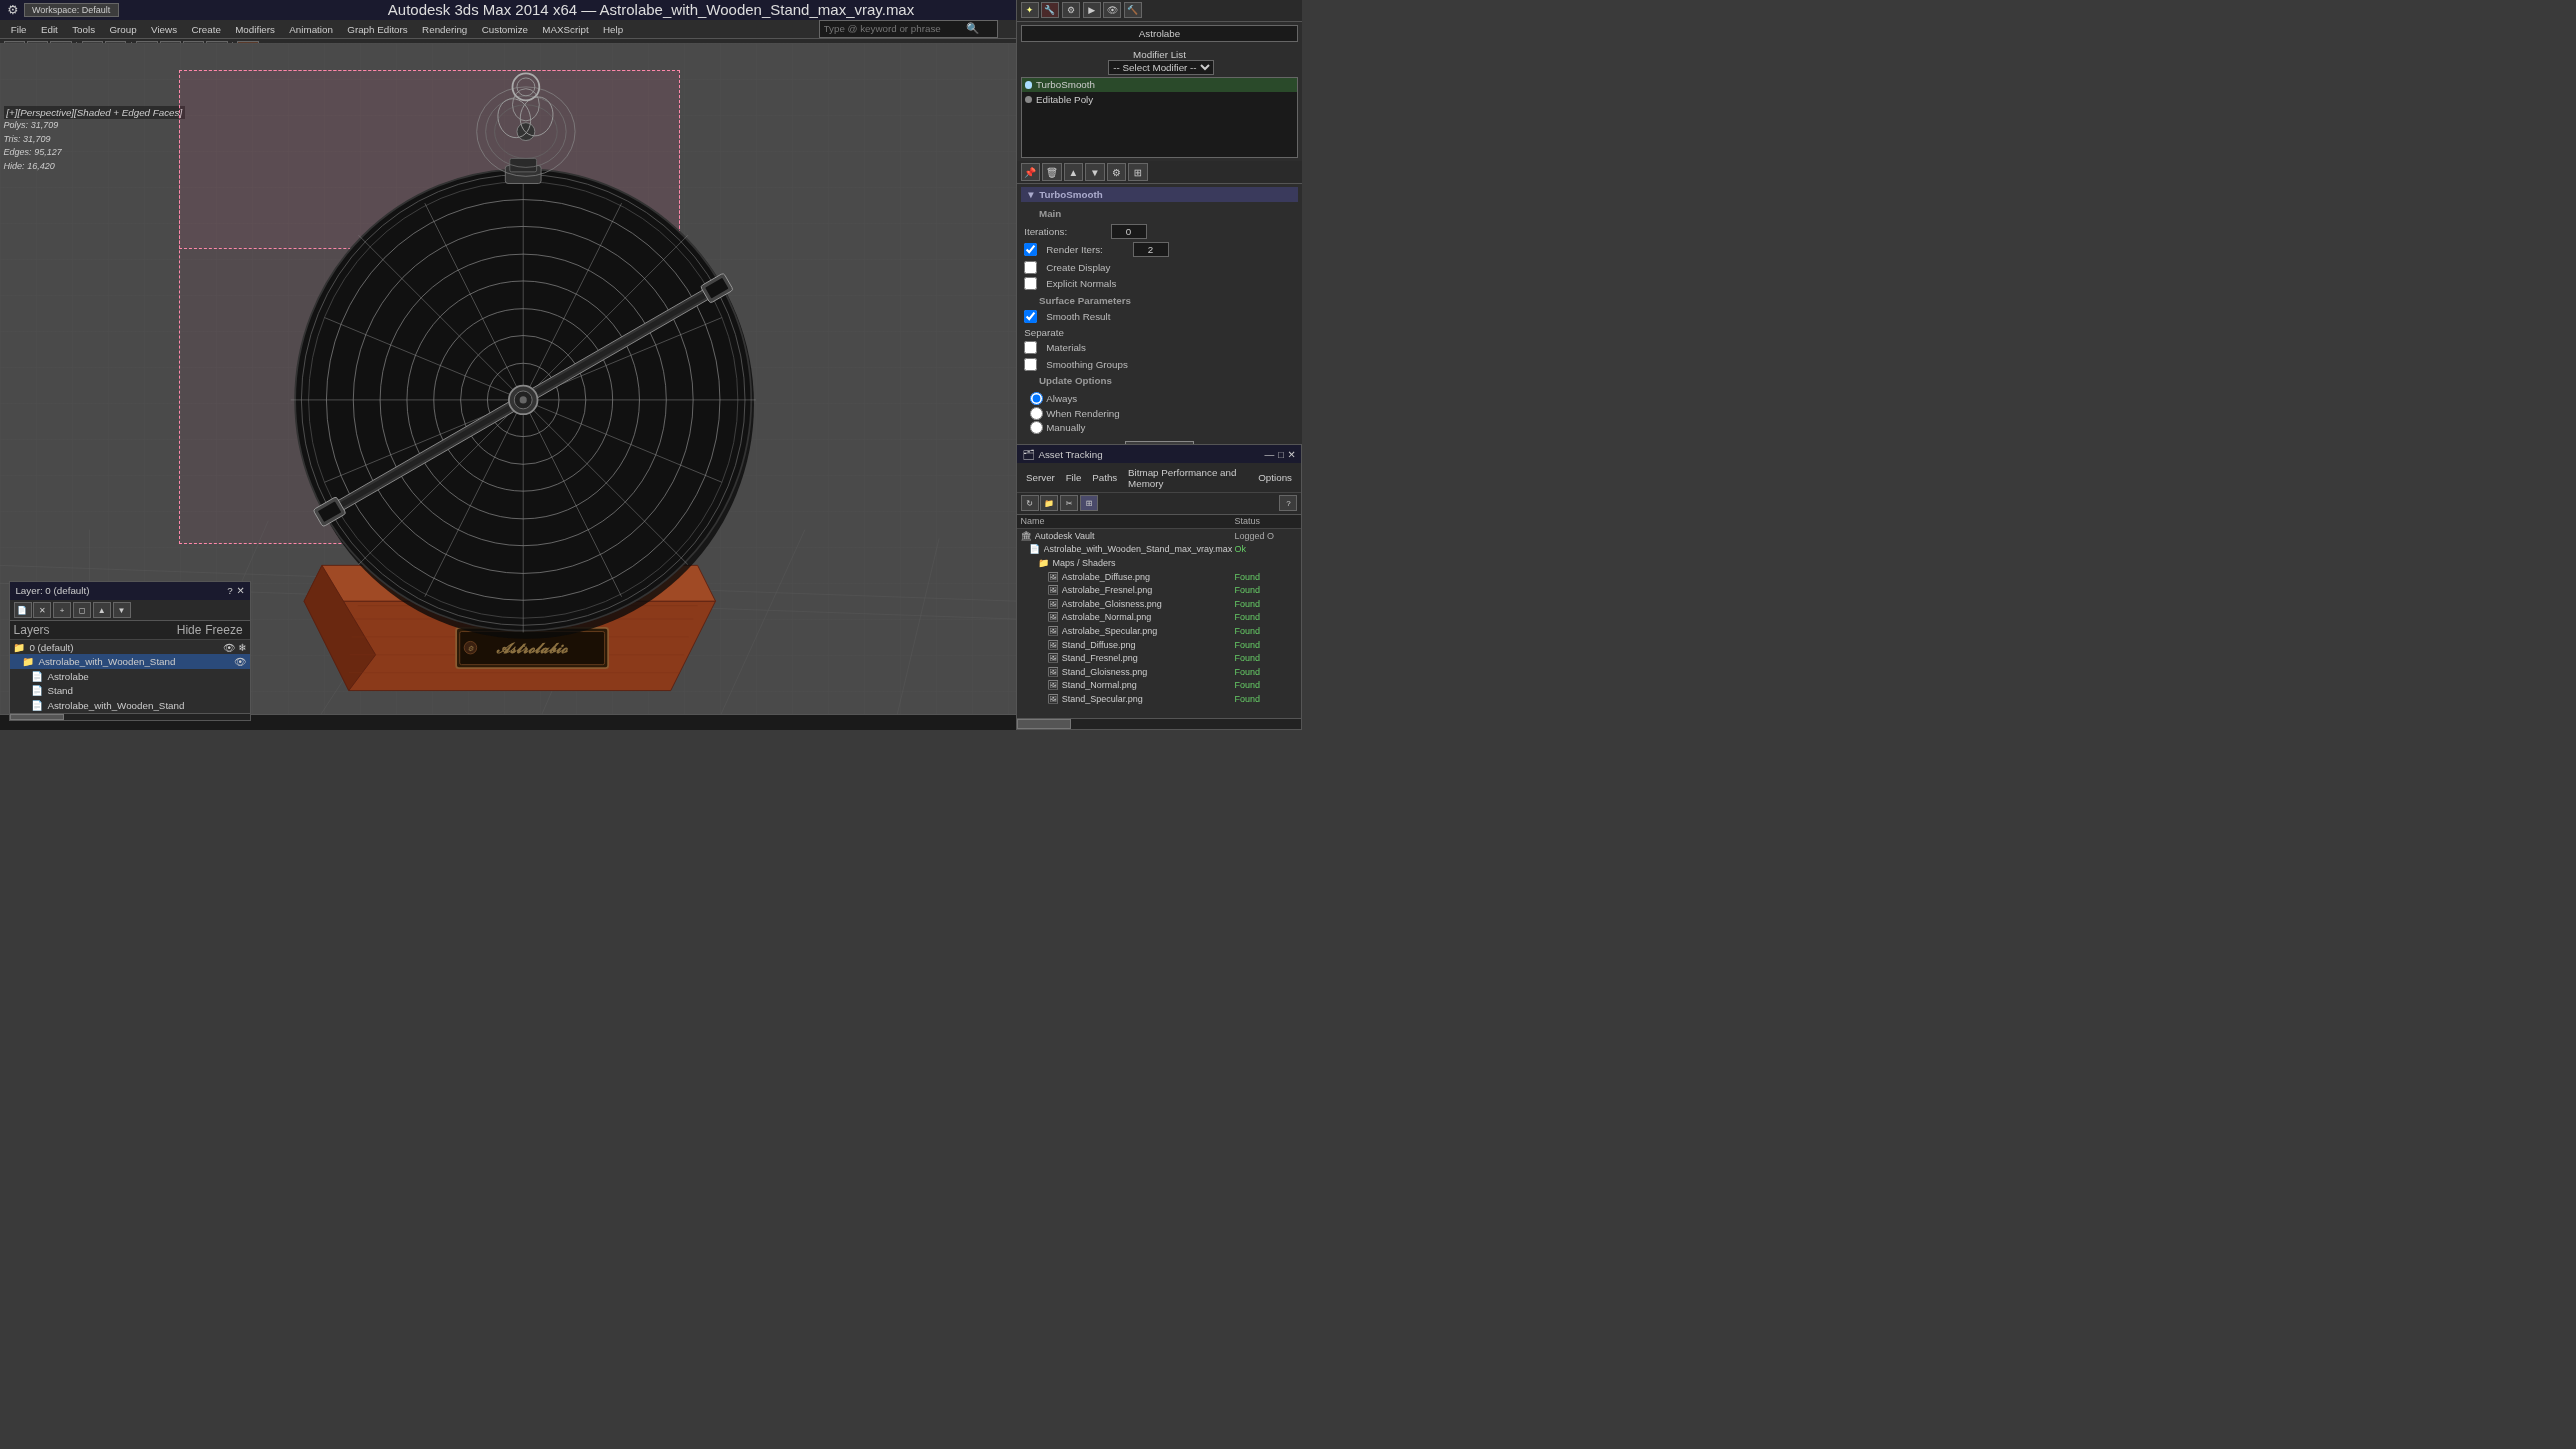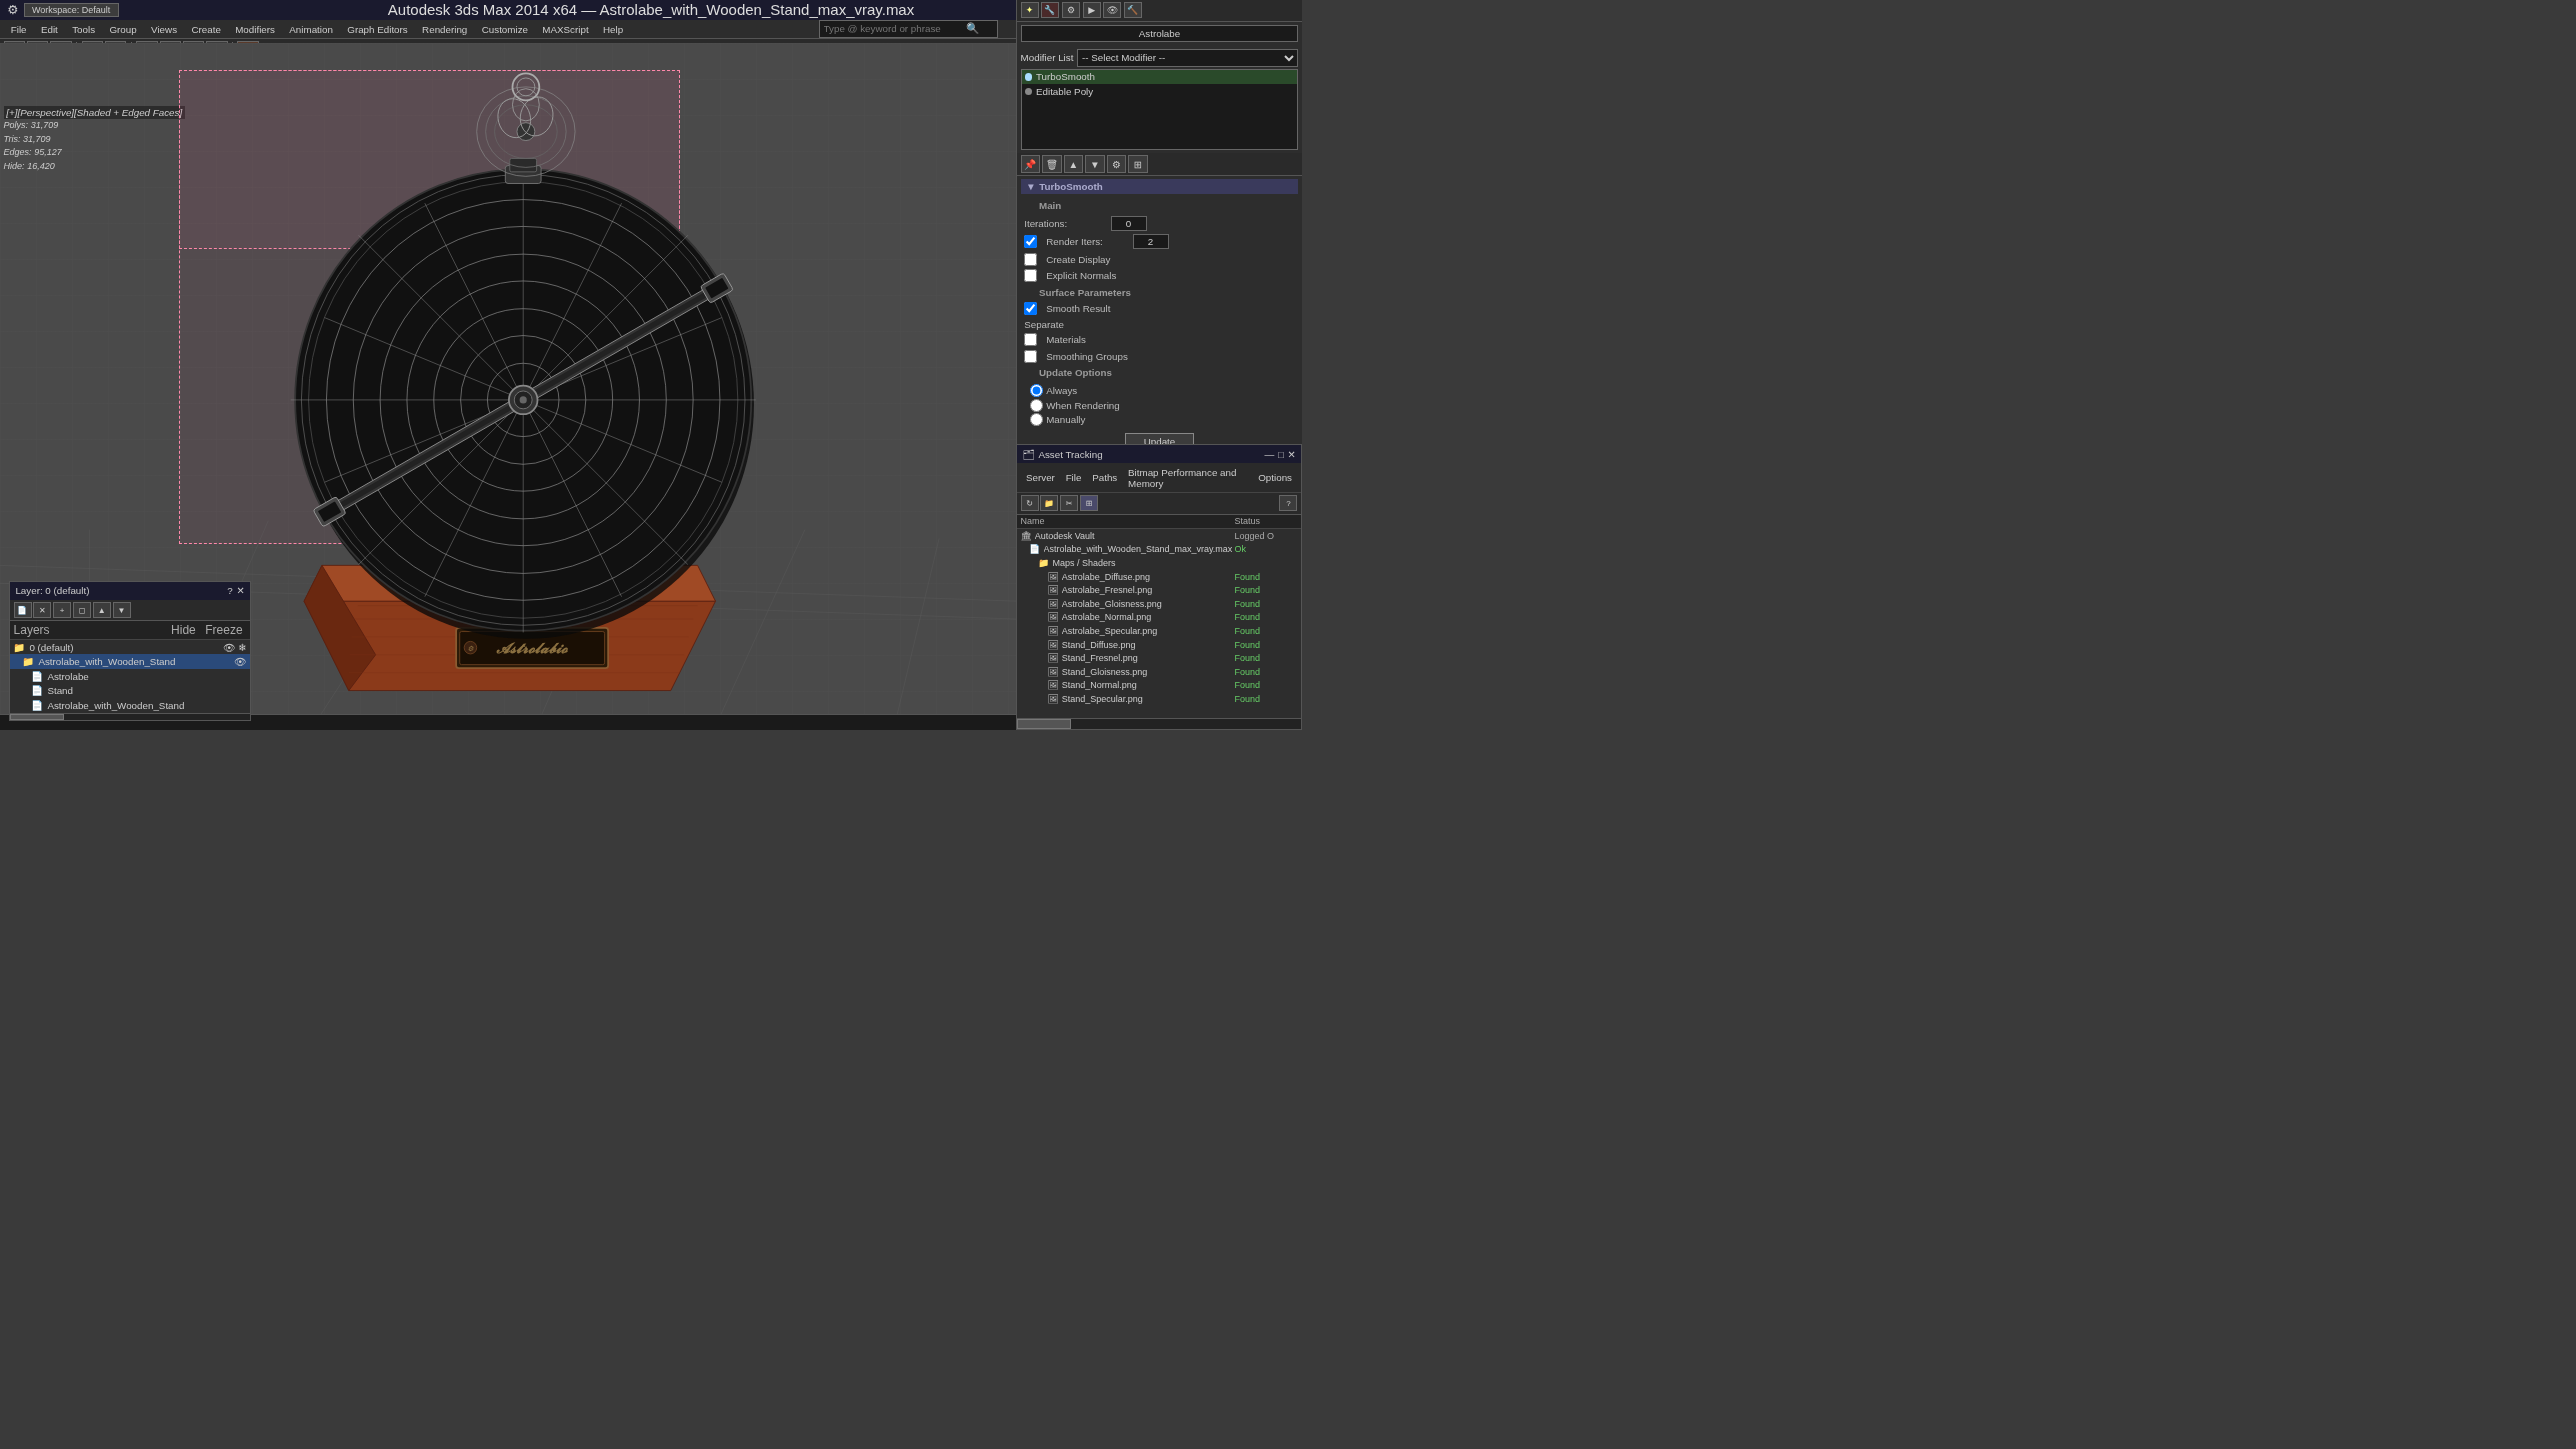--- a/index.html
+++ b/index.html
@@ -225,20 +225,21 @@
 
     
     #modifier-list-area {
       padding: 3.6px;
     }
     #modifier-list-header {
       display: flex;
       justify-content: space-between;
       align-items: center;
       margin-bottom: 1.8px;
+      flex-direction: column;
     }
     #modifier-dropdown {
       flex: 1;
       background: #1a1a1a;
       border: 0.9px solid #666;
       color: #ccc;
       font-size: 9.8px;
       height: 18px;
       margin-left: 3.6px;
     }
@@ -390,21 +391,21 @@
     }
     #layers-col-header {
       display: flex;
       background: #222;
       padding: 1.8px 3.6px;
       font-size: 12px;
       color: #aaa;
       border-bottom: 0.9px solid #444;
     }
     #layers-col-header .col-layers { flex: 1; }
-    #layers-col-header .col-hide { width: 36px; text-align: center; }
+    #layers-col-header .col-hide { width: 36px; text-align: right; }
     #layers-col-header .col-freeze { width: 45px; text-align: center; }
     .layer-item {
       display: flex;
       align-items: center;
       padding: 1.8px 3.6px;
       font-size: 9.8px;
       color: #ccc;
       cursor: pointer;
     }
     .layer-item.selected { background: #2a4a7a; }

